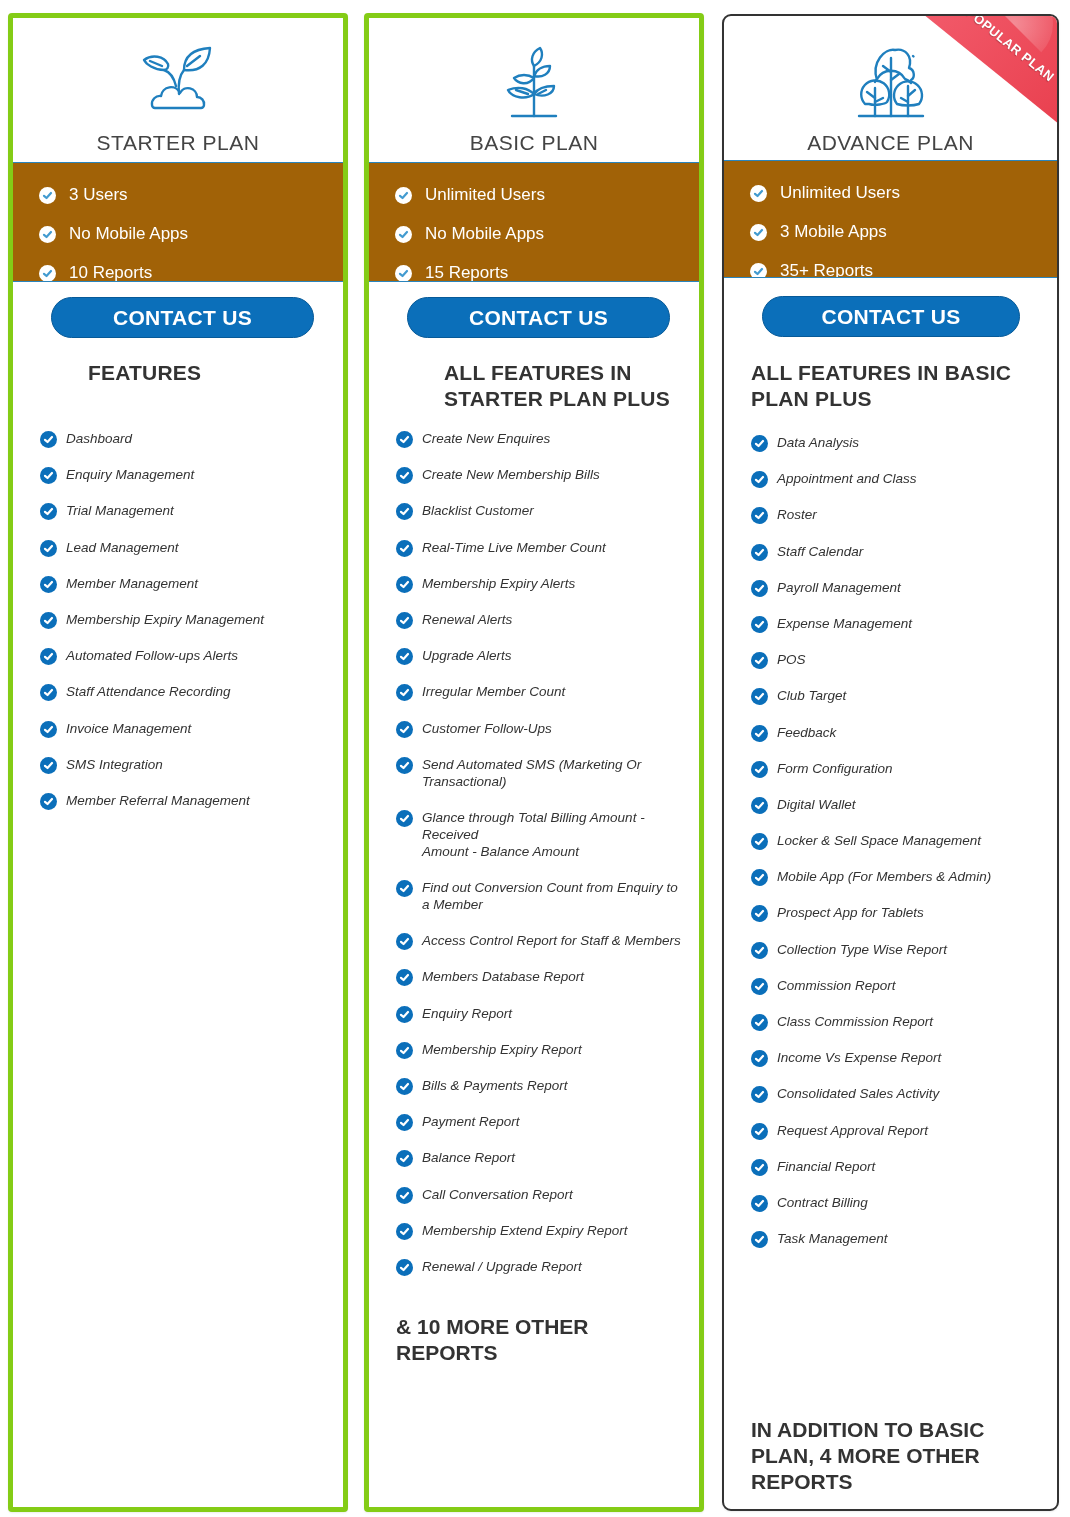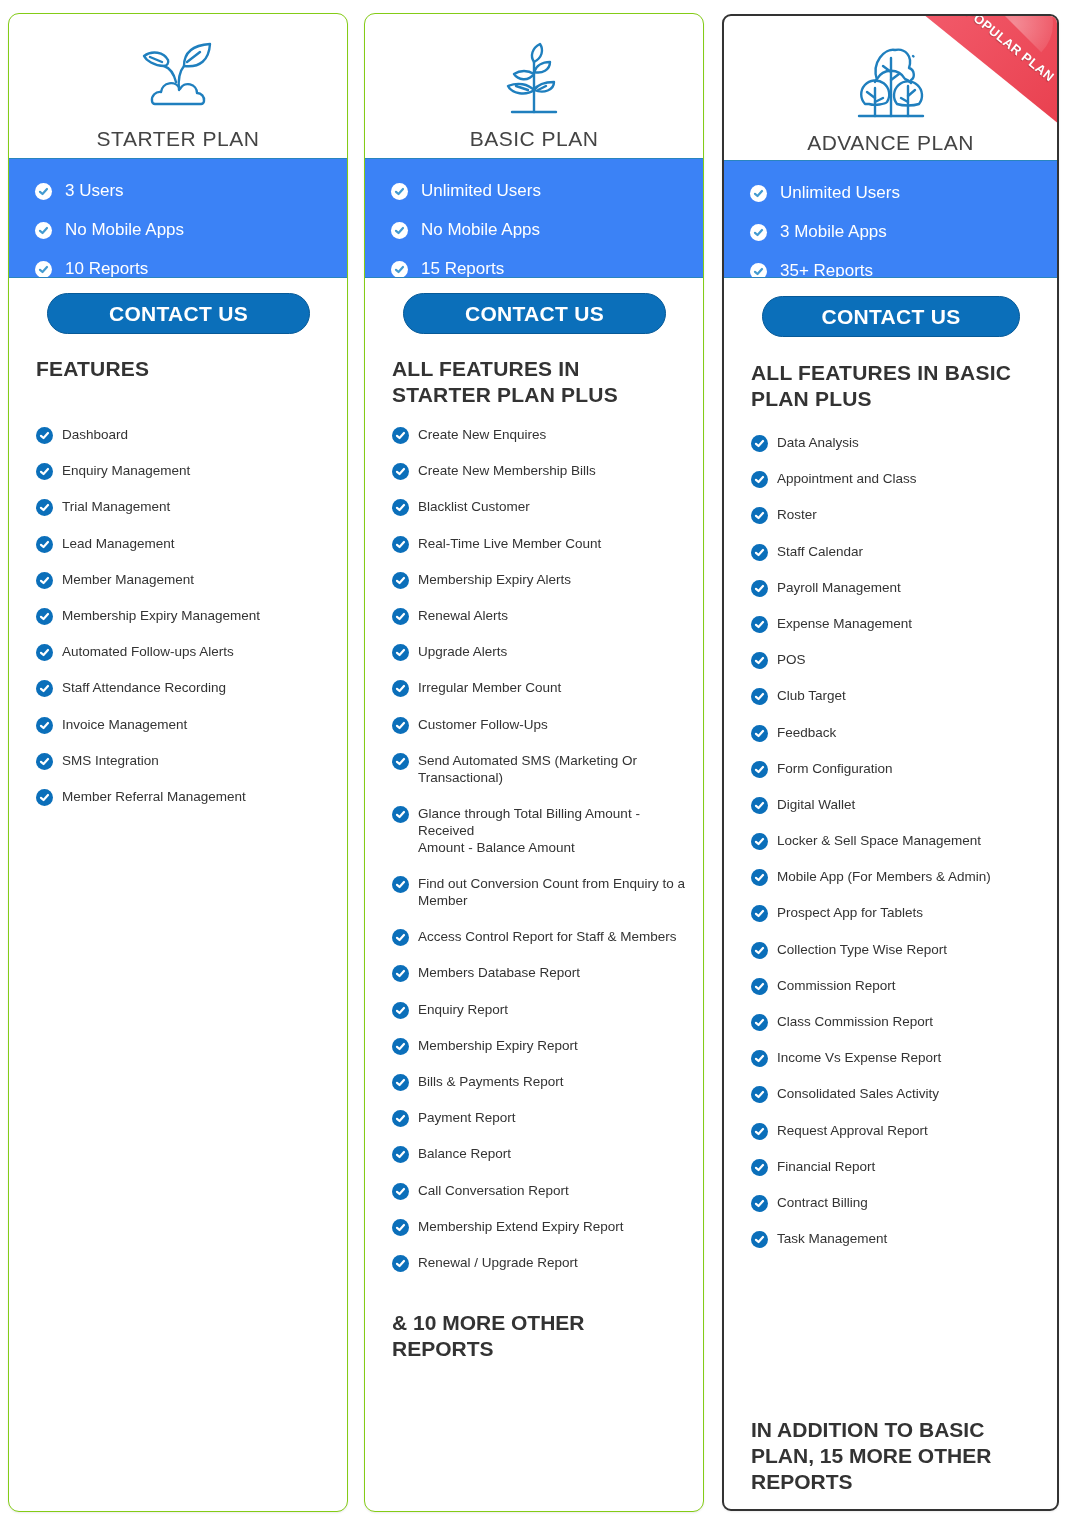--- a/index.html
+++ b/index.html
@@ -2,22 +2,22 @@
 <html><head>
 <meta charset="utf-8">
 <style>
   * { box-sizing: border-box; margin: 0; padding: 0; }
   html, body { width: 1070px; height: 1517px; background: #ffffff; overflow: hidden; }
   body { font-family: "Liberation Sans", "DejaVu Sans", sans-serif; color: #333; position: relative; }
 
   .card {
     position: absolute;
     background: #fff;
-    border: 1px solid #84cc16;
-    border-radius: 11px;
+    border: 5px solid #84cc16;
+    border-radius: 4px;
     box-shadow: 0 1px 2px rgba(0,0,0,0.08);
     overflow: hidden;
   }
   .card.starter { left: 8px;   top: 13px; width: 340px; height: 1499px; }
   .card.basic   { left: 364px; top: 13px; width: 340px; height: 1499px; }
   .card.advance { left: 722px; top: 14px; width: 337px; height: 1497px; border: 2px solid #333; border-radius: 9px; }
 
   .plan-icon { position: absolute; left: 50%; transform: translateX(-50%); }
   .starter .plan-icon { top: 26px; width: 72px; height: 76px; }
   .basic .plan-icon { top: 26px; width: 64px; height: 76px; }
@@ -27,21 +27,21 @@
     position: absolute; left: 0; right: 0;
     text-align: center;
     font-size: 21px; letter-spacing: 0.5px; color: #444;
     font-weight: normal;
   }
   .starter .plan-title, .basic .plan-title { top: 113px; }
   .advance .plan-title { top: 115px; }
 
   .band {
     position: absolute; left: 0; right: 0;
-    background: #3b82f6;
+    background: #a16207;
     border-top: 1px solid #2a85bd;
     border-bottom: 1px solid #2a85bd;
     overflow: hidden;
   }
   .starter .band, .basic .band { top: 144px; height: 120px; }
   .advance .band { top: 144px; height: 118px; }
 
   .band-item {
     position: absolute; left: 26px;
     display: flex; align-items: center;
@@ -66,24 +66,24 @@
   }
   .starter .contact-btn { left: 38px; top: 279px; width: 263px; }
   .basic .contact-btn { left: 38px; top: 279px; width: 263px; }
   .advance .contact-btn { left: 38px; top: 280px; width: 258px; }
 
   .section-title {
     position: absolute; left: 27px; right: 20px;
     font-weight: bold; font-size: 21px; line-height: 26px; color: #333;
     letter-spacing: 0.2px;
   }
-  .starter .section-title, .basic .section-title { top: 342px; }
+  .starter .section-title, .basic .section-title { top: 342px; margin-left: 48px; }
   .advance .section-title { top: 344px; }
 
-  .features { position: absolute; left: 27px; right: 14px; list-style: none; }
+  .features { position: absolute; left: 27px; right: 14px; list-style: none; font-style: italic; }
   .starter .features, .basic .features { top: 412px; }
   .advance .features { top: 418px; }
 
   .feat {
     position: relative;
     padding-left: 26px;
     font-size: 13.5px; line-height: 17px; color: #333;
     margin-bottom: 19.2px;
     min-height: 17px;
   }
@@ -553,14 +553,14 @@
           <svg width="11" height="11" viewBox="0 0 11 11">
             <path d="M2 5.8 L4.5 8 L9 3" fill="none" stroke="#fff" stroke-width="2.2" stroke-linecap="round" stroke-linejoin="round"></path>
           </svg>
         </span><span style="white-space: pre-line;">Contract Billing</span></li>
       <li class="feat"><span class="feat-check">
           <svg width="11" height="11" viewBox="0 0 11 11">
             <path d="M2 5.8 L4.5 8 L9 3" fill="none" stroke="#fff" stroke-width="2.2" stroke-linecap="round" stroke-linejoin="round"></path>
           </svg>
         </span><span style="white-space: pre-line;">Task Management</span></li>
     </ul>
-  <div class="footer-note">IN ADDITION TO BASIC PLAN, 15 MORE OTHER REPORTS</div>
+  <div class="footer-note">IN ADDITION TO BASIC PLAN, 4 MORE OTHER REPORTS</div>
 </div>
 
 </body></html>

